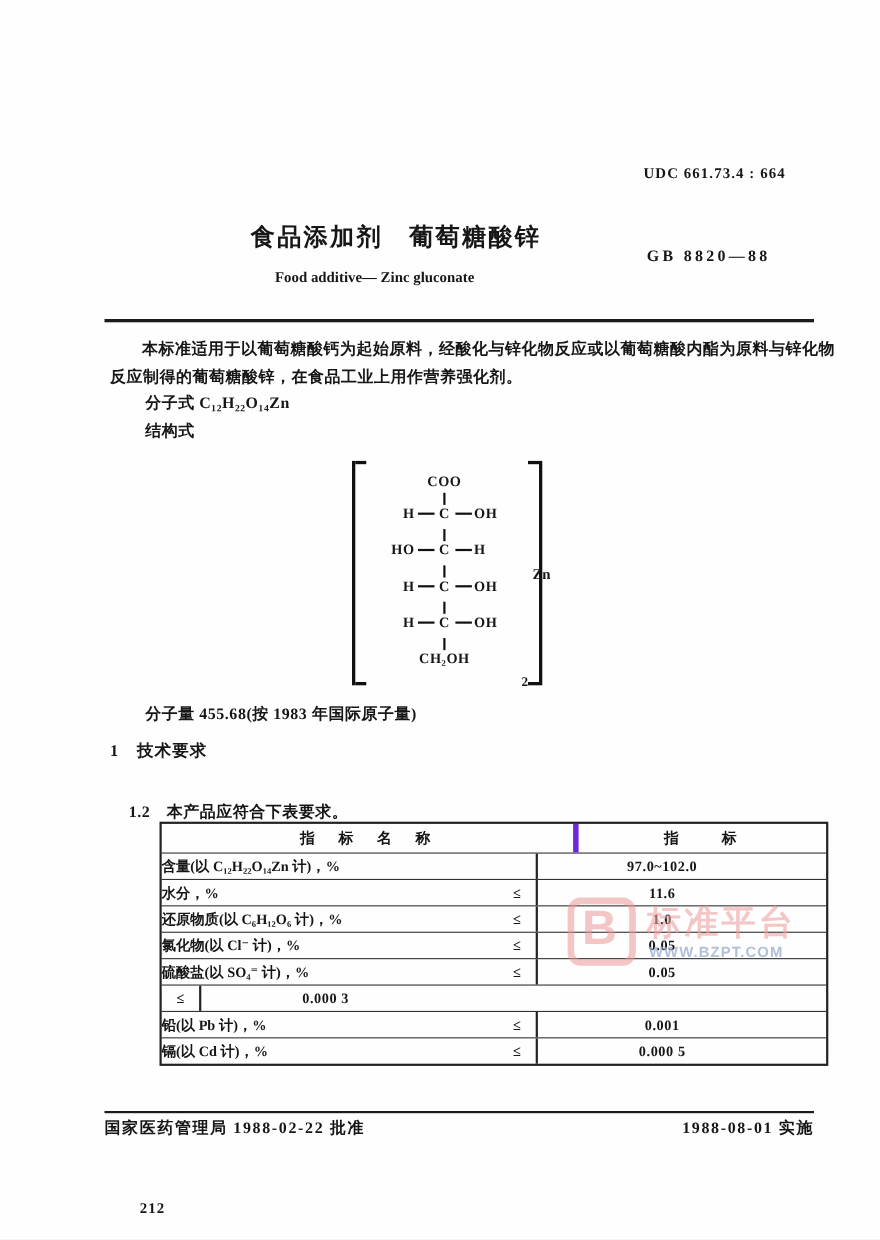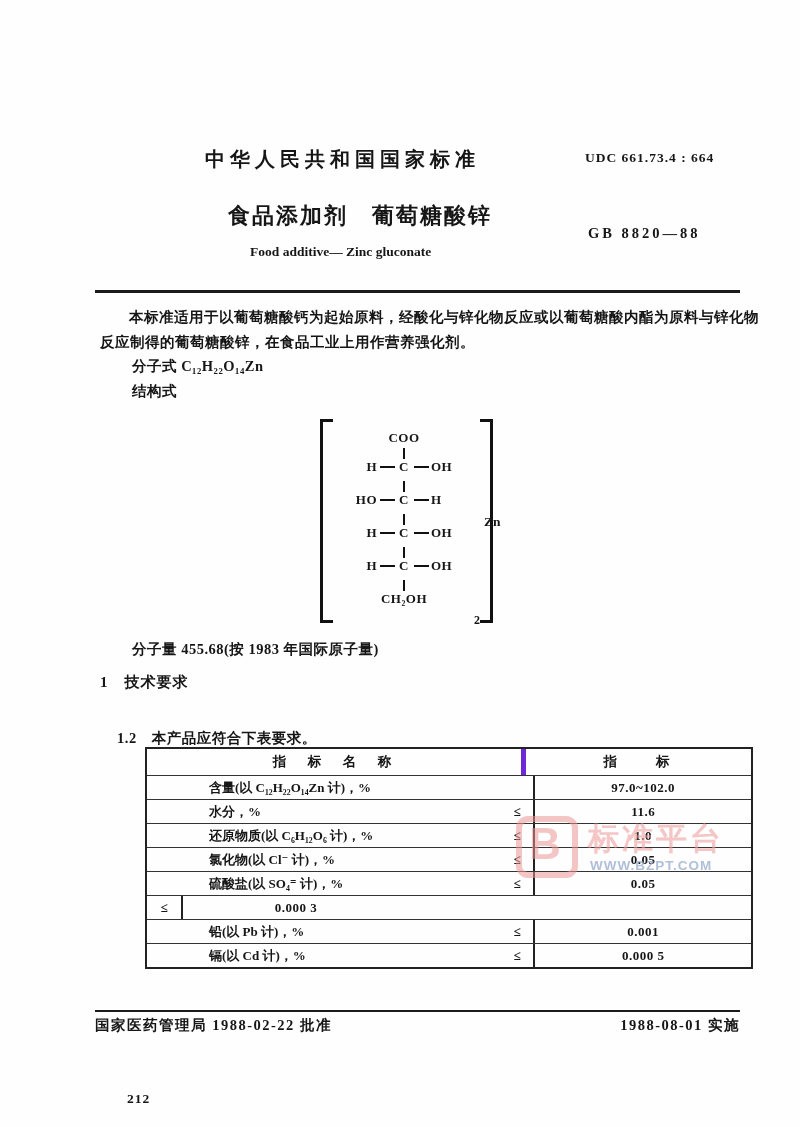--- a/index.html
+++ b/index.html
@@ -56,42 +56,41 @@
   .item11{left:117px;top:704px;}
   .item12{left:117px;top:729px;}
 
   
   .spec-table{left:112px;top:747px;width:604px;border:2px solid #222;background:transparent;margin-left:33px;}
   .t-head{display:flex;height:26px;border-bottom:1px solid #333;font-weight:700;}
   .t-col1h{width:376px;text-align:center;line-height:26px;font-size:13.5px;letter-spacing:4px;}
   .t-col2h{width:226px;text-align:center;line-height:26px;font-size:13.5px;letter-spacing:4px;border-left:5px solid #6d28d9;}
   .t-row{display:flex;height:23px;border-bottom:1px solid #333;font-size:13px;font-weight:600;}
   .t-row:last-child{border-bottom:none;}
-  .t-name{width:306px;padding-left:62px;line-height:23px;white-space:nowrap;}
+  .t-name{width:306px;line-height:23px;white-space:nowrap;}
   .t-op{width:34px;text-align:center;line-height:23px;}
   .t-val{width:226px;text-align:center;line-height:23px;border-left:2px solid #222;letter-spacing:0.5px;}
 
   
   .watermark{left:516px;top:810px;width:210px;height:78px;pointer-events:none;}
   .wm-logo{position:absolute;left:0;top:6px;width:50px;height:50px;border:6px solid rgba(235,150,150,0.55);border-radius:12px;}
   .wm-logo span{position:absolute;left:7px;top:-4px;font-size:44px;line-height:52px;font-weight:700;color:rgba(235,150,150,0.55);font-family:"Liberation Sans",sans-serif;}
   .wm-name{position:absolute;left:72px;top:8px;font-size:31px;font-weight:600;letter-spacing:3px;color:rgba(238,160,160,0.6);white-space:nowrap;font-family:"Liberation Sans",sans-serif;}
   .wm-url{position:absolute;left:74px;top:48px;font-size:13.5px;font-weight:700;letter-spacing:1px;color:rgba(150,170,205,0.75);white-space:nowrap;font-family:"Liberation Sans",sans-serif;}
 
   
   .rule-bottom{left:95px;top:1010px;width:645px;height:2px;background:#1b1b1b;}
   .footer-row{left:95px;top:1016px;width:645px;display:flex;justify-content:space-between;font-size:14.5px;font-weight:700;letter-spacing:1.5px;white-space:nowrap;}
   .page-num{left:127px;top:1063px;font-size:13.5px;font-weight:600;letter-spacing:1px;margin-top:28px;}
 </style>
 </head>
 <body>
 
 <div class="page">
 
-  <div class="abs title-cn">中华人民共和国国家标准</div>
   <div class="abs udc">UDC 661.73.4 : 664</div>
   <div class="abs std-no">GB 8820—88</div>
   <div class="abs subject-cn">食品添加剂　葡萄糖酸锌</div>
   <div class="abs subject-en">Food additive— Zinc gluconate</div>
   <div class="abs rule-top"></div>
 
   <div class="abs bodyline scope2">反应制得的葡萄糖酸锌，在食品工业上用作营养强化剂。</div>
   <div class="abs bodyline scope1">本标准适用于以葡萄糖酸钙为起始原料，经酸化与锌化物反应或以葡萄糖酸内酯为原料与锌化物</div>
   <div class="abs bodyline mol-formula">分子式 C₁₂H₂₂O₁₄Zn</div>
   <div class="abs bodyline struct-label">结构式</div>

